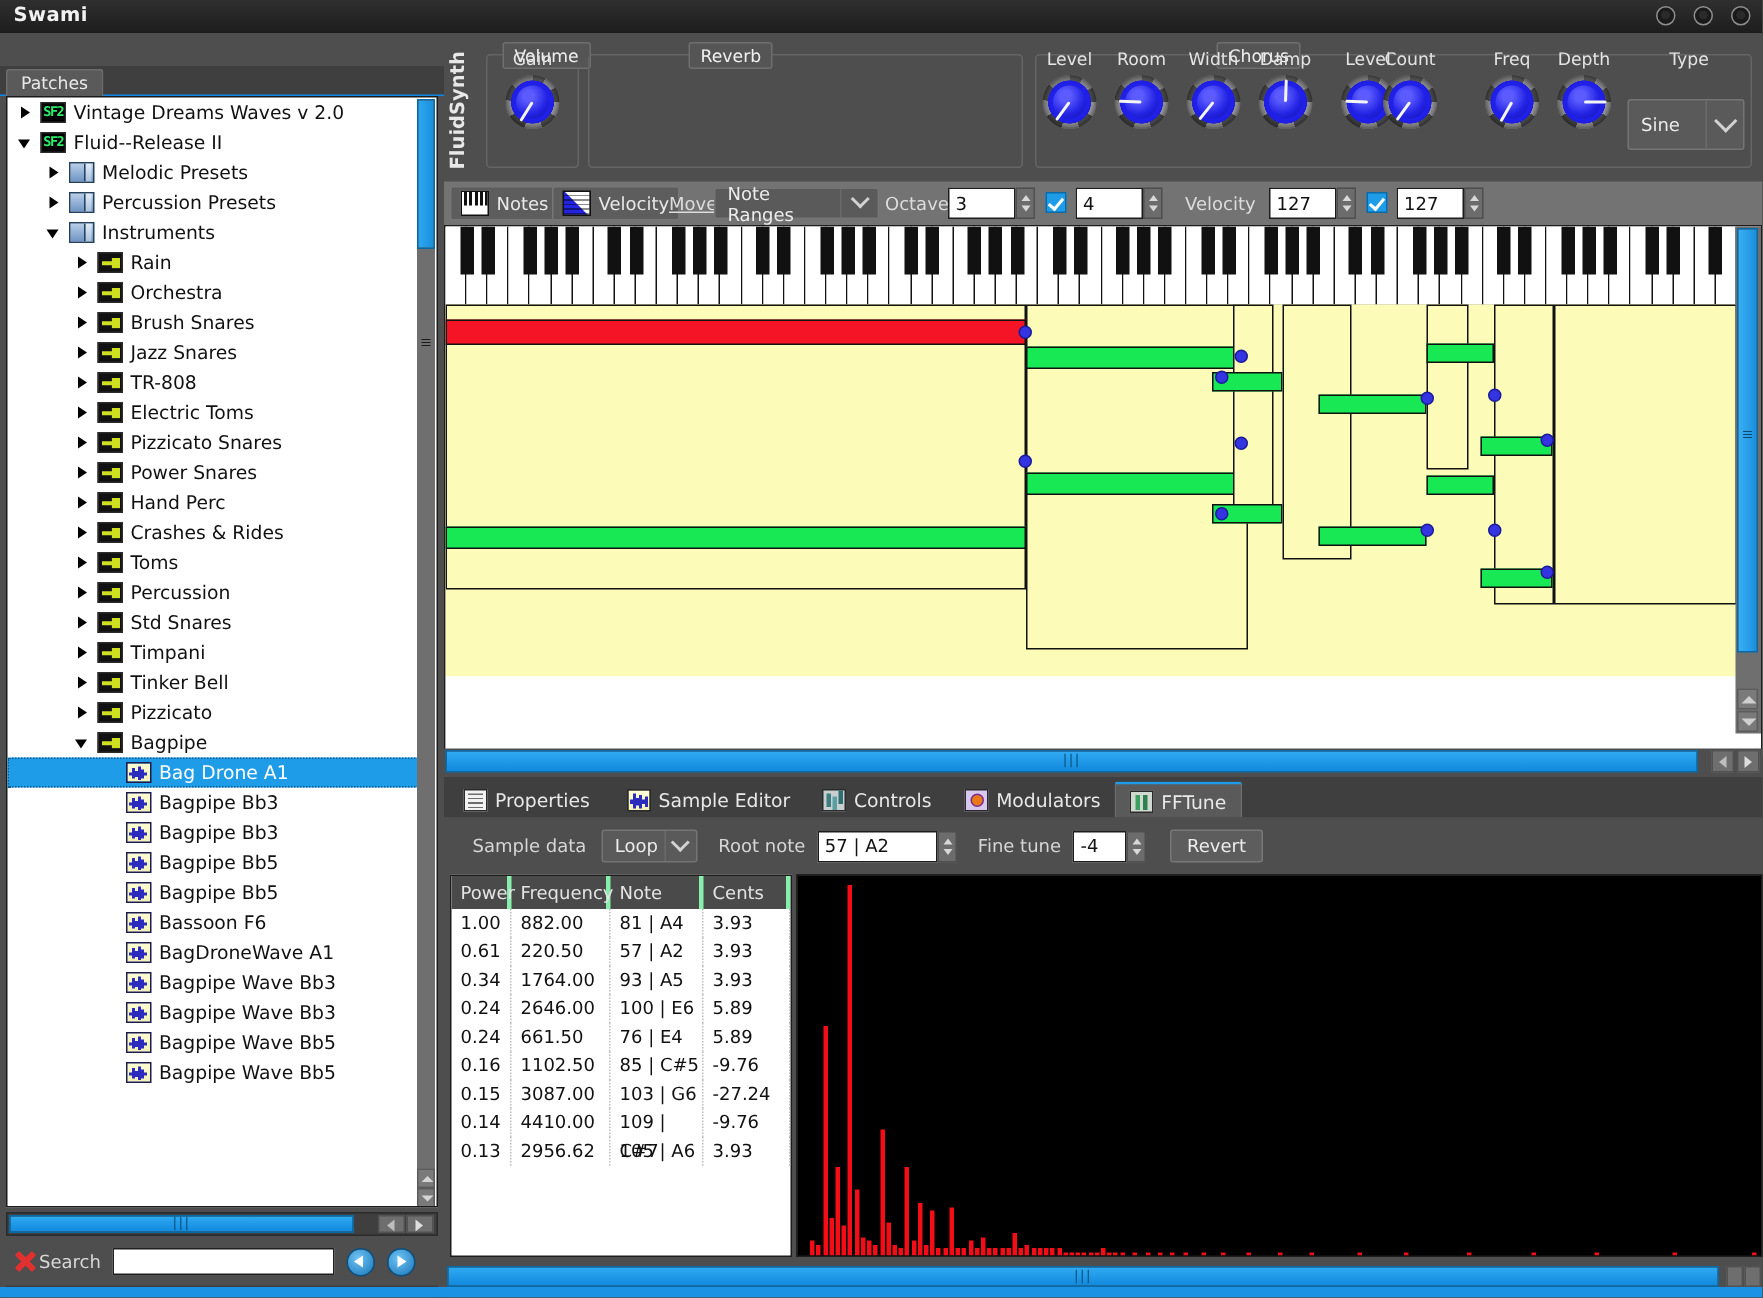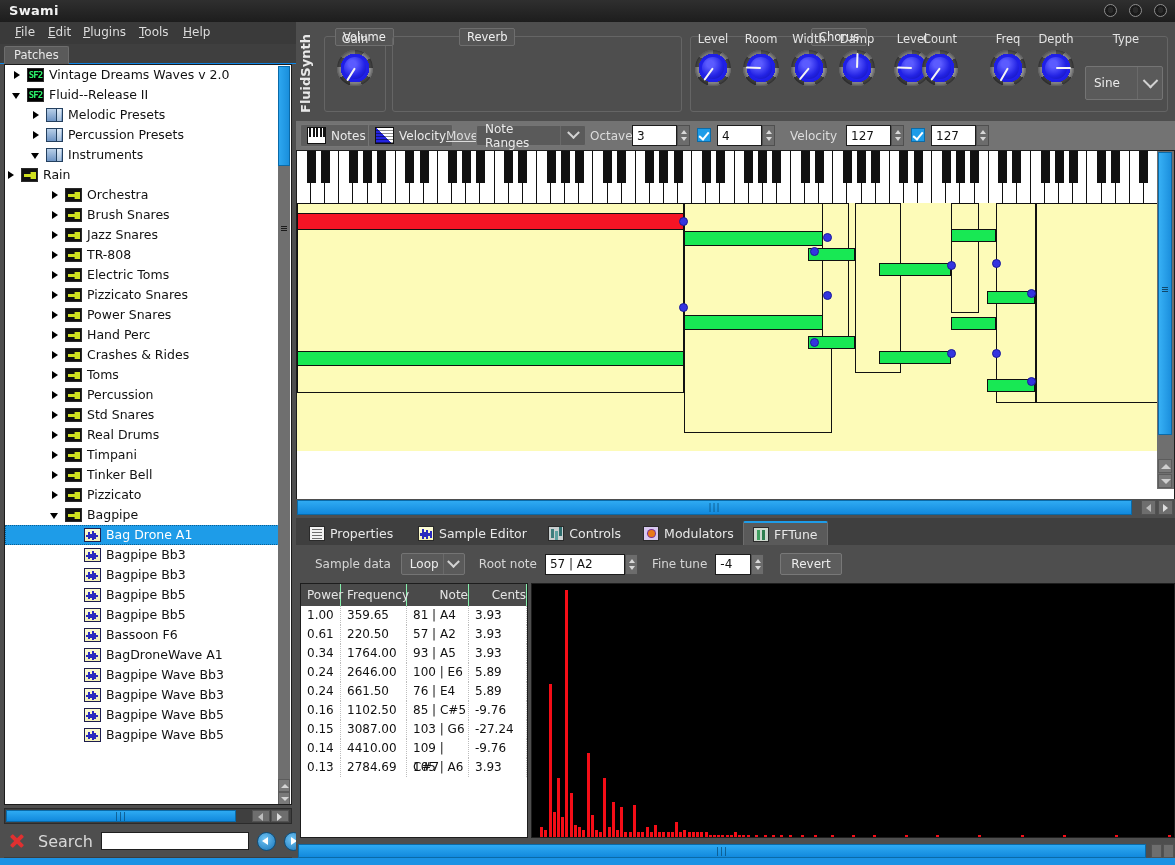--- a/index.html
+++ b/index.html
@@ -102,21 +102,21 @@
      border-top:4px solid transparent;border-bottom:4px solid transparent;}
   .lhsb .ab.l::after{left:5px;border-right:5px solid #bdbdbd;}
   .lhsb .ab.r::after{left:5px;border-left:5px solid #dedede;}
 
   .searchrow{position:absolute;left:4px;top:806px;width:288px;height:26px;display:flex;align-items:center;}
   .xico{width:18px;height:18px;margin-left:4px;position:relative;flex:0 0 auto;}
   .xico::before,.xico::after{content:"";position:absolute;left:1px;top:7px;width:16px;height:4px;
      background:#e03030;border-radius:1px;}
   .xico::before{transform:rotate(45deg);}
   .xico::after{transform:rotate(-45deg);}
-  .slabel{margin:0 8px 0 12px;color:#d8d8d8;font-size:16px;}
+  .slabel{margin:0 8px 0 0;color:#d8d8d8;font-size:12px;}
   .sinput{width:148px;height:18px;background:#fff;border:1px solid #1f1f1f;box-sizing:border-box;}
   .navbtn{width:17px;height:17px;margin-left:8px;border-radius:50%;
      background:radial-gradient(circle at 40% 35%,#6fc4f5,#1874b8);
      border:1px solid #0d4e7c;position:relative;flex:0 0 auto;}
   .navbtn::after{content:"";position:absolute;top:4.5px;
      border-top:4px solid transparent;border-bottom:4px solid transparent;}
   .navbtn.prev::after{left:4px;border-right:6px solid #fff;}
   .navbtn.next::after{left:6px;border-left:6px solid #fff;}
 
   .lstatus{position:absolute;left:4px;top:835px;width:288px;height:22px;background:#555;
@@ -244,21 +244,21 @@
      background:#3f9f5f;box-shadow:5px 0 0 0 #2f7f4f;}
 
   .fftpanel{position:absolute;left:0;top:523px;width:879px;height:298px;background:#4e4e4e;}
   .fftrow{position:absolute;left:0;top:6px;width:879px;height:26px;display:flex;align-items:center;}
   .rbtn{height:22px;background:#5d5d5d;border:1px solid #787878;border-radius:2px;
      padding:0 10px;font-size:12px;color:#ededed;display:flex;align-items:center;box-sizing:border-box;}
 
   .lsttbl{position:absolute;left:4px;top:38px;width:228px;height:255px;background:#fff;
      border:1px solid #1d1d1d;box-sizing:border-box;overflow:hidden;}
   .hdr{display:flex;height:22px;background:#4a4a4a;color:#e4e4e4;font-size:12px;align-items:center;}
-  .hdr div{padding-left:6px;box-sizing:border-box;border-right:1px solid #86efac;height:22px;line-height:22px;text-align:right;}
+  .hdr div{padding-left:6px;box-sizing:border-box;border-right:3px solid #86efac;height:22px;line-height:22px;}
   .row{display:flex;height:19px;font-size:12px;color:#111;align-items:center;}
   .row div{padding-left:6px;box-sizing:border-box;height:19px;line-height:19px;
      border-right:1px dotted #bdbdbd;}
   .c0{width:40px;} .c1{width:66px;} .c2{width:62px;} .c3{width:58px;}
 
   .spec{position:absolute;left:235px;top:38px;width:644px;height:255px;background:#000;
      border:1px solid #1d1d1d;box-sizing:border-box;overflow:hidden;}
   .sbar{position:absolute;bottom:0;background:#f40d17;width:3px;}
 
   .fhsb{position:absolute;left:0;top:821px;width:879px;height:17px;background:#4e4e4e;}
@@ -278,27 +278,20 @@
   <div class="titlebar">
     <div class="title">Swami</div>
     <div class="wbtns">
       <div class="wbtn"></div>
       <div class="wbtn"></div>
       <div class="wbtn"></div>
     </div>
   </div>
 
   <div class="leftpane">
-    <div class="menubar" id="menubar">
-        <div class="menuitem" style="left: 12px;"><u>F</u>ile</div>
-        <div class="menuitem" style="left: 45px;"><u>E</u>dit</div>
-        <div class="menuitem" style="left: 80px;"><u>P</u>lugins</div>
-        <div class="menuitem" style="left: 136px;"><u>T</u>ools</div>
-        <div class="menuitem" style="left: 180px;"><u>H</u>elp</div>
-      </div>
 
     <div class="tabstrip">
       <div class="ptab">Patches</div>
     </div>
 
     <div class="treebox">
       <div class="tree" id="tree">
           <div class="trow" style="padding-left: 6px;">
             <span class="tw closed"></span>
             <span class="ico sf2">SF2</span>
@@ -317,21 +310,21 @@
           <div class="trow" style="padding-left: 25px;">
             <span class="tw closed"></span>
             <span class="ico folder"></span>
             <span class="tlabel">Percussion Presets</span>
           </div>
           <div class="trow" style="padding-left: 25px;">
             <span class="tw open"></span>
             <span class="ico folder"></span>
             <span class="tlabel">Instruments</span>
           </div>
-          <div class="trow" style=" text-align: center;">
+          <div class="trow" style="padding-left: 44px; text-align: center;">
             <span class="tw closed"></span>
             <span class="ico inst"></span>
             <span class="tlabel">Rain</span>
           </div>
           <div class="trow" style="padding-left: 44px;">
             <span class="tw closed"></span>
             <span class="ico inst"></span>
             <span class="tlabel">Orchestra</span>
           </div>
           <div class="trow" style="padding-left: 44px;">
@@ -381,25 +374,20 @@
           </div>
           <div class="trow" style="padding-left: 44px;">
             <span class="tw closed"></span>
             <span class="ico inst"></span>
             <span class="tlabel">Percussion</span>
           </div>
           <div class="trow" style="padding-left: 44px;">
             <span class="tw closed"></span>
             <span class="ico inst"></span>
             <span class="tlabel">Std Snares</span>
-          </div>
-          <div class="trow" style="padding-left: 44px;">
-            <span class="tw closed"></span>
-            <span class="ico inst"></span>
-            <span class="tlabel">Real Drums</span>
           </div>
           <div class="trow" style="padding-left: 44px;">
             <span class="tw closed"></span>
             <span class="ico inst"></span>
             <span class="tlabel">Timpani</span>
           </div>
           <div class="trow" style="padding-left: 44px;">
             <span class="tw closed"></span>
             <span class="ico inst"></span>
             <span class="tlabel">Tinker Bell</span>
@@ -850,21 +838,21 @@
       <div class="lsttbl">
         <div class="hdr" id="tblhdr">
             <div class="c0">Power</div>
             <div class="c1">Frequency</div>
             <div class="c2">Note</div>
             <div class="c3">Cents</div>
           </div>
         <div id="tblrows">
             <div class="row">
               <div class="c0">1.00</div>
-              <div class="c1">359.65</div>
+              <div class="c1">882.00</div>
               <div class="c2">81 | A4</div>
               <div class="c3">3.93</div>
             </div>
             <div class="row">
               <div class="c0">0.61</div>
               <div class="c1">220.50</div>
               <div class="c2">57 | A2</div>
               <div class="c3">3.93</div>
             </div>
             <div class="row">
@@ -898,21 +886,21 @@
               <div class="c3">-27.24</div>
             </div>
             <div class="row">
               <div class="c0">0.14</div>
               <div class="c1">4410.00</div>
               <div class="c2">109 | C#7</div>
               <div class="c3">-9.76</div>
             </div>
             <div class="row">
               <div class="c0">0.13</div>
-              <div class="c1">2784.69</div>
+              <div class="c1">2956.62</div>
               <div class="c2">105 | A6</div>
               <div class="c3">3.93</div>
             </div>
           </div>
       </div>
 
       <div class="spec" id="spectrum">
           <div class="sbar" style="left: 8.21333px; height: 9.88px;"></div>
           <div class="sbar" style="left: 12.4267px; height: 7.41px;"></div>
           <div class="sbar" style="left: 16.64px; height: 153.14px;"></div>

